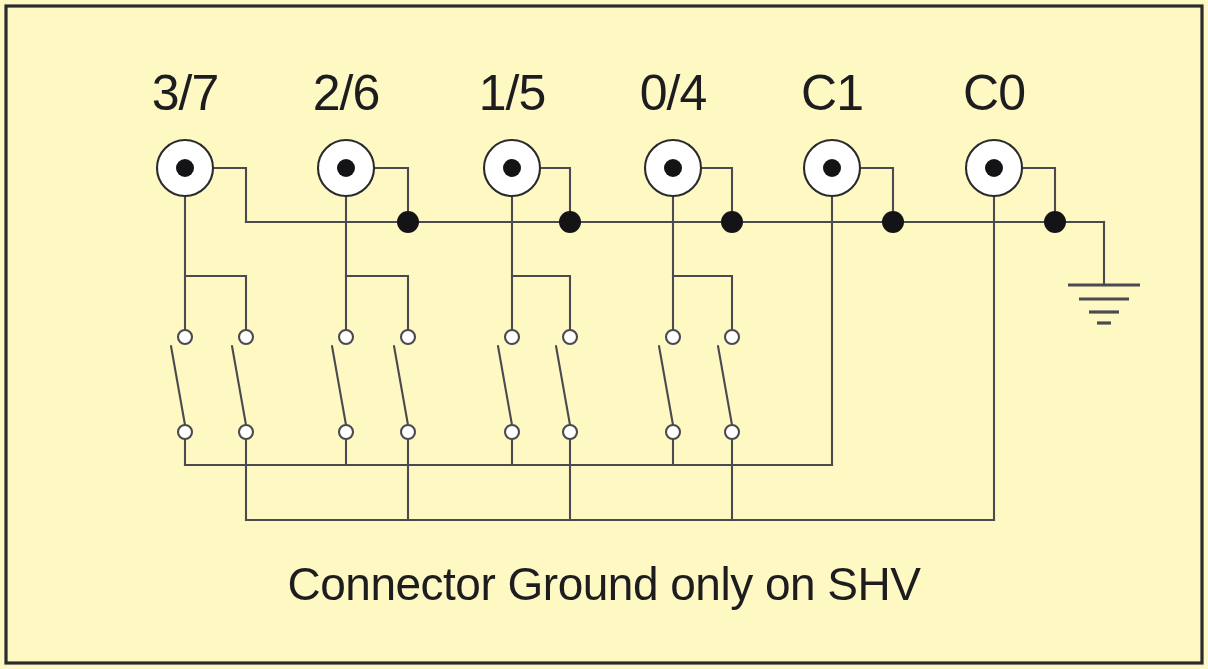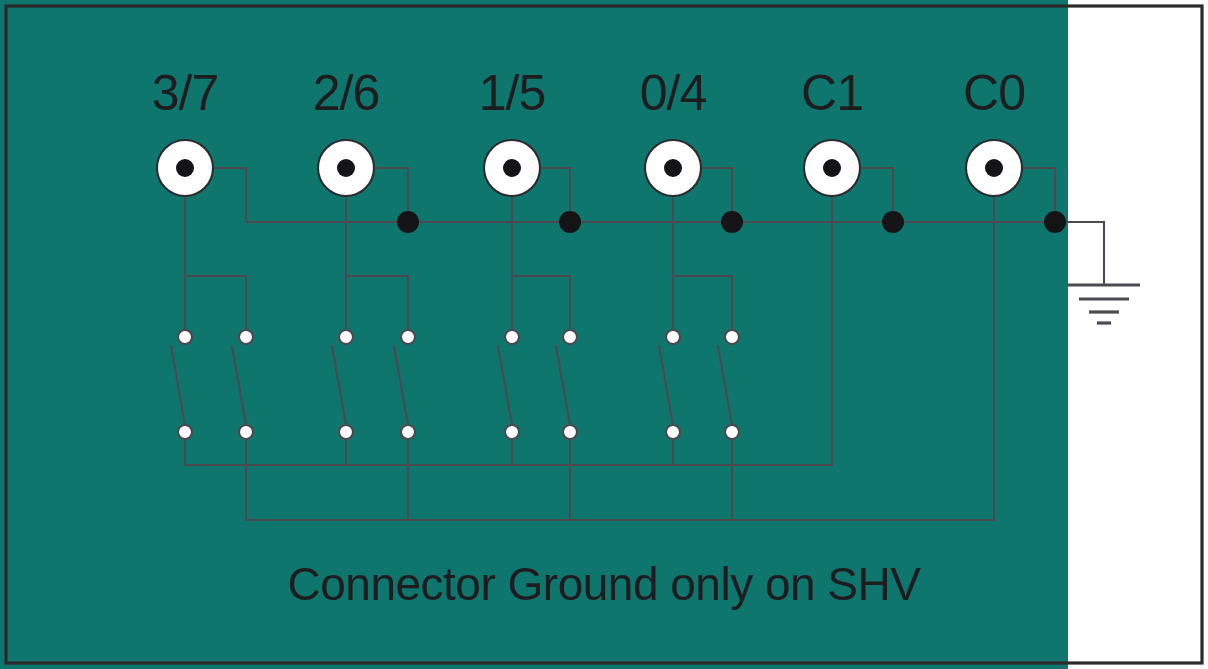--- a/index.html
+++ b/index.html
@@ -8,23 +8,23 @@
     background: #ffffff;
   }
   body {
     width: 1208px;
     height: 669px;
     font-family: "Liberation Sans", sans-serif;
     overflow: hidden;
   }
   #diagram-root {
     position: relative;
-    width: 1068px;
+    width: 1208px;
     height: 669px;
-    background: #0f766e;
+    background: #fef9c3;
   }
   svg#schematic {
     display: block;
     width: 1208px;
     height: 669px;
   }
   .frame-border {
     fill: none;
     stroke: #2b2b2e;
     stroke-width: 3.2;

